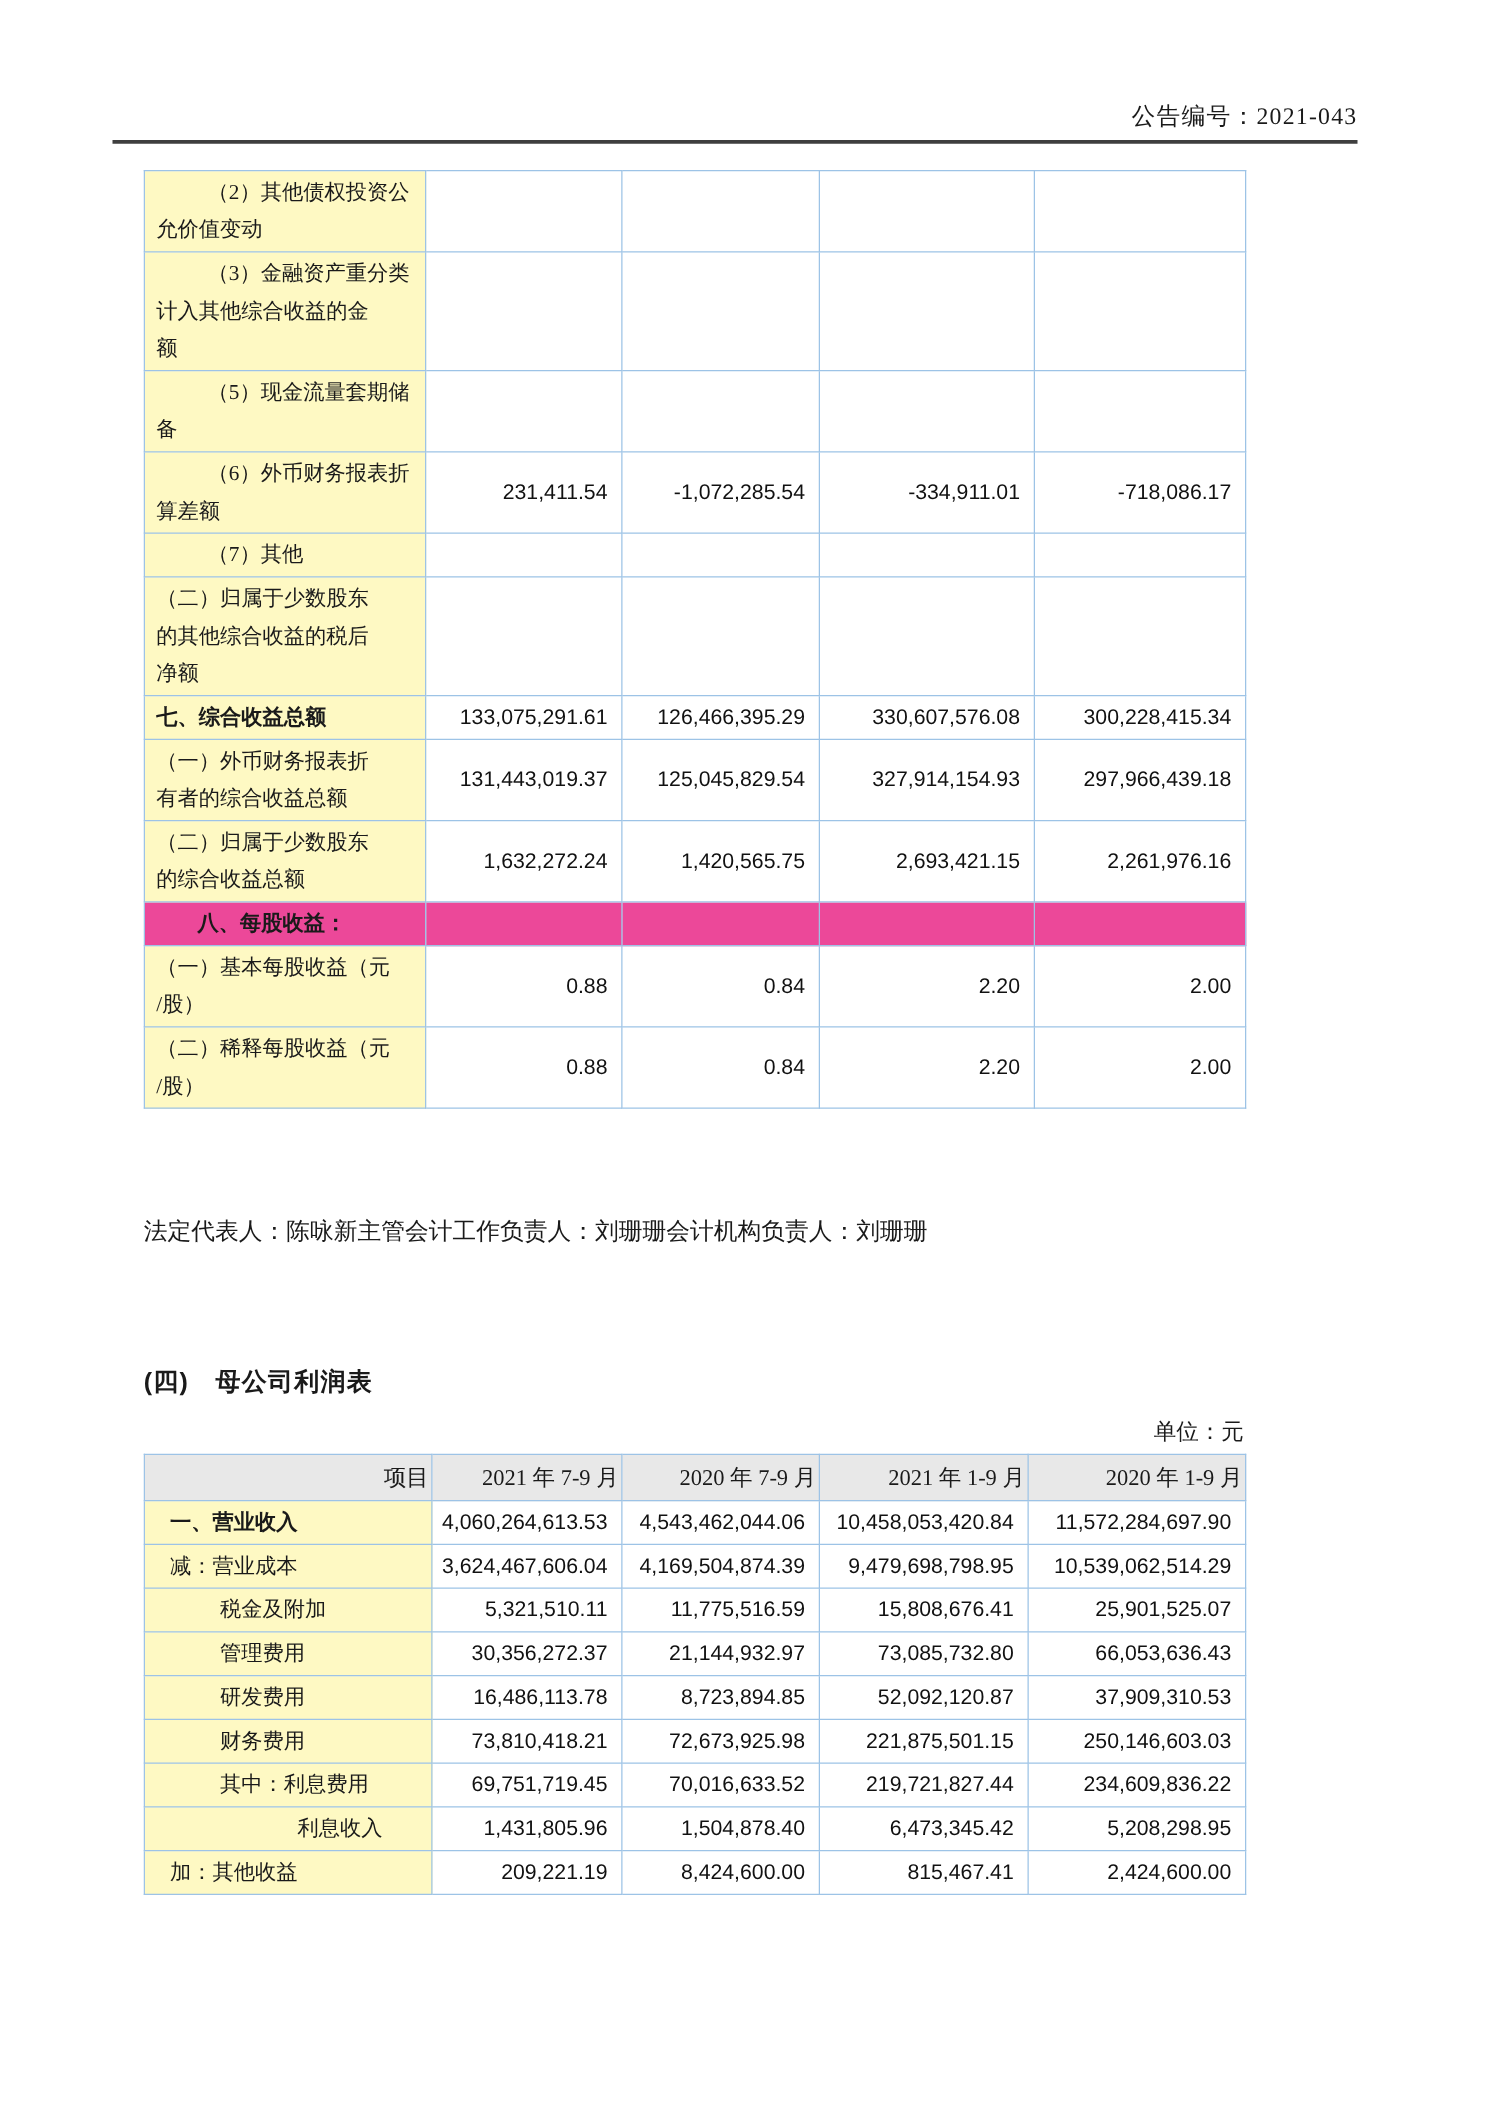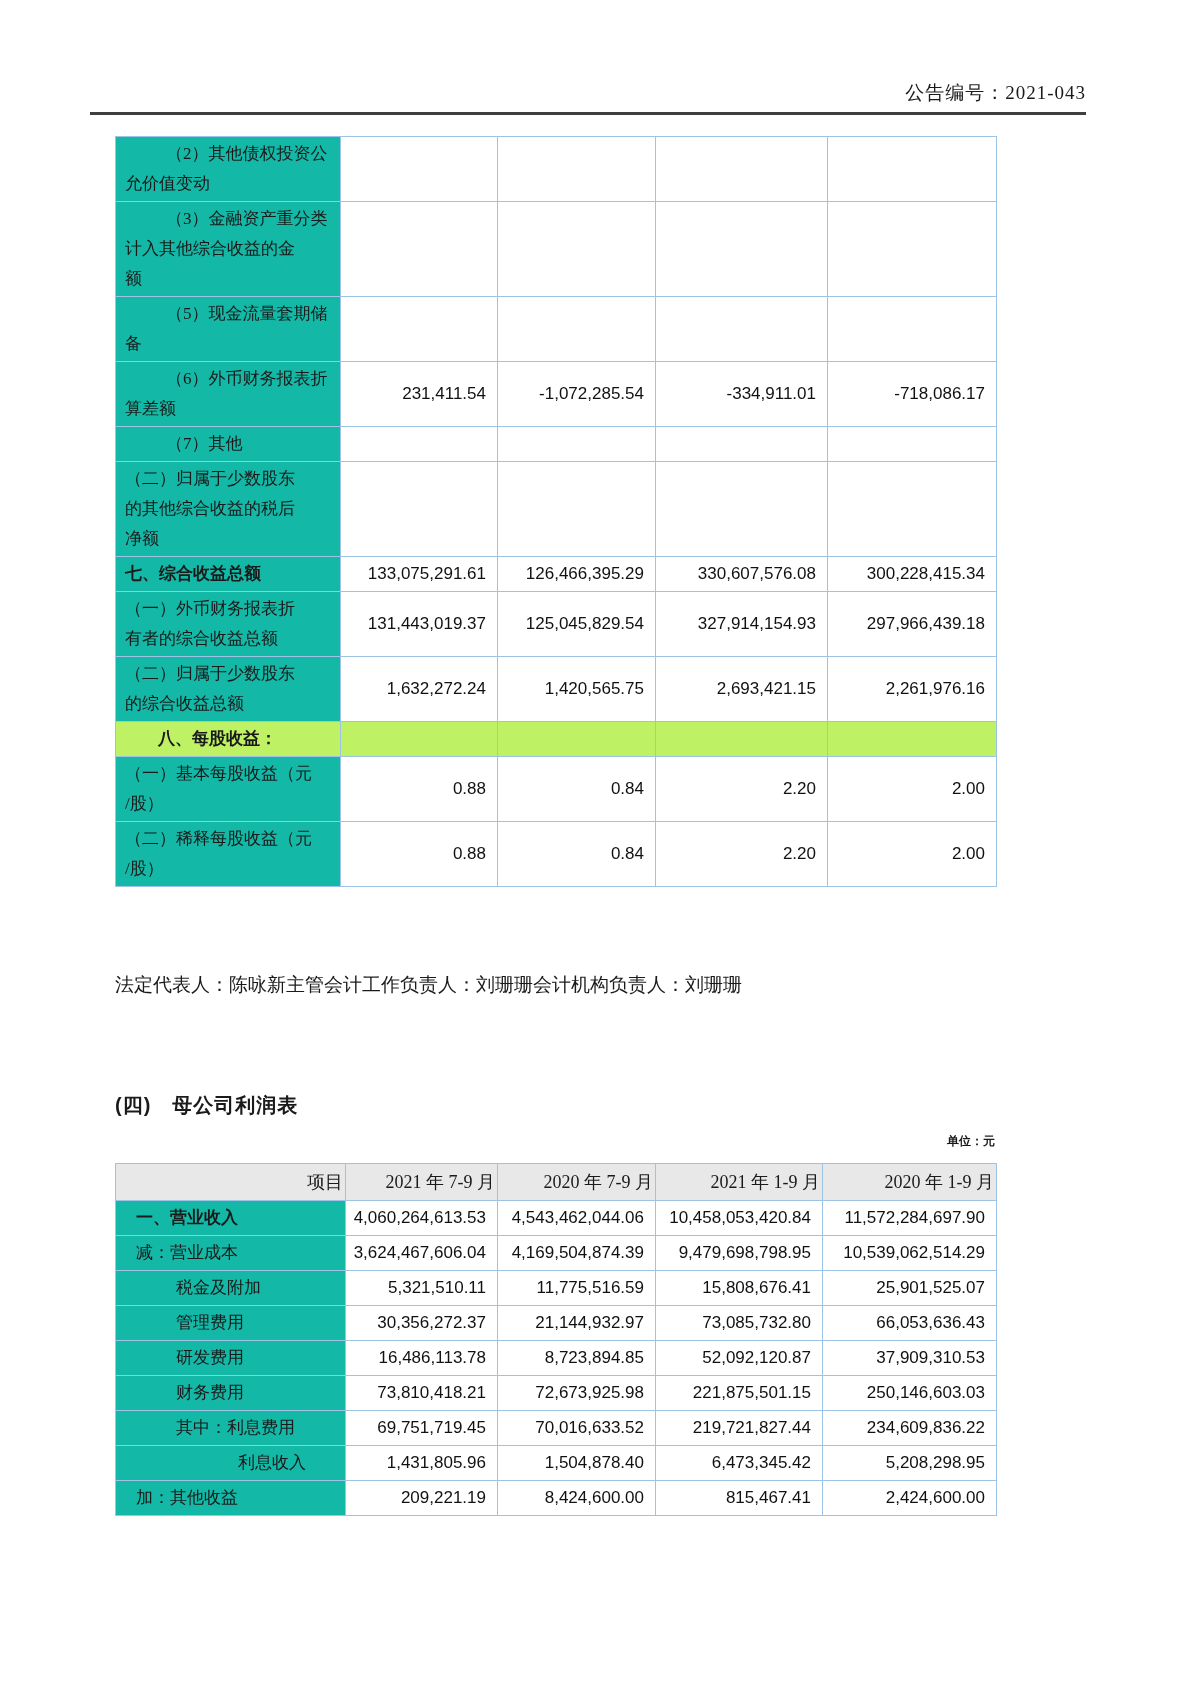--- a/index.html
+++ b/index.html
@@ -17,35 +17,35 @@
   }
   .rule{
     position:absolute;top:112px;left:90px;width:996px;
     border-top:3px solid #3f3f3f;
   }
   table{border-collapse:collapse;table-layout:fixed;background:#fff;}
   td,th{border:1.5px solid #9DC3E6;}
   .t1{position:absolute;top:136px;left:115px;width:881px;}
   .t2{position:absolute;top:1163px;left:115px;width:881px;}
   .lbl{
-    background:#14b8a6;
+    background:#fef9c3;
     font-size:17px;line-height:30px;
     padding:2px 3px 2px 9px;
     white-space:pre-line;word-break:keep-all;
     vertical-align:middle;text-align:left;font-weight:normal;
   }
   .sub-num{text-indent:41px;}
   .bold{font-weight:bold;}
   .val{
     font-family:"Liberation Sans","DejaVu Sans",sans-serif;
     font-size:17px;color:#111;
     text-align:right;vertical-align:middle;
     padding:2px 11px 2px 2px;
   }
-  .shaded-row td{background:#bef264;padding-left:42px;}
+  .shaded-row td{background:#ec4899;padding-left:42px;}
   .shaded-row .lbl{height:30px;}
   .t2 th{
     background:#E8E8E8;height:34px;
     font-size:18px;font-weight:normal;text-align:right;vertical-align:middle;
     padding:1px 2px;
   }
   .t2 td{height:30px;}
   .t2 .lbl{white-space:nowrap;}
   .ind0{padding-left:20px;}
   .ind1{padding-left:60px;}
@@ -55,21 +55,21 @@
     display:flex;justify-content:flex-start;
     font-size:19px;
   }
   .sec-title{
     position:absolute;top:1092px;left:115px;
     font-family:"Liberation Sans","DejaVu Sans",sans-serif;
     font-size:20px;font-weight:bold;letter-spacing:1px;
   }
   .unit{
     position:absolute;top:1133px;left:115px;width:880px;
-    text-align:right;font-size:12px;font-weight:bold;
+    text-align:right;font-size:18px;
   }
 </style>
 </head>
 <body>
 
 <div class="page">
 
   <div class="ann">公告编号：2021-043</div>
   <div class="rule"></div>
 

